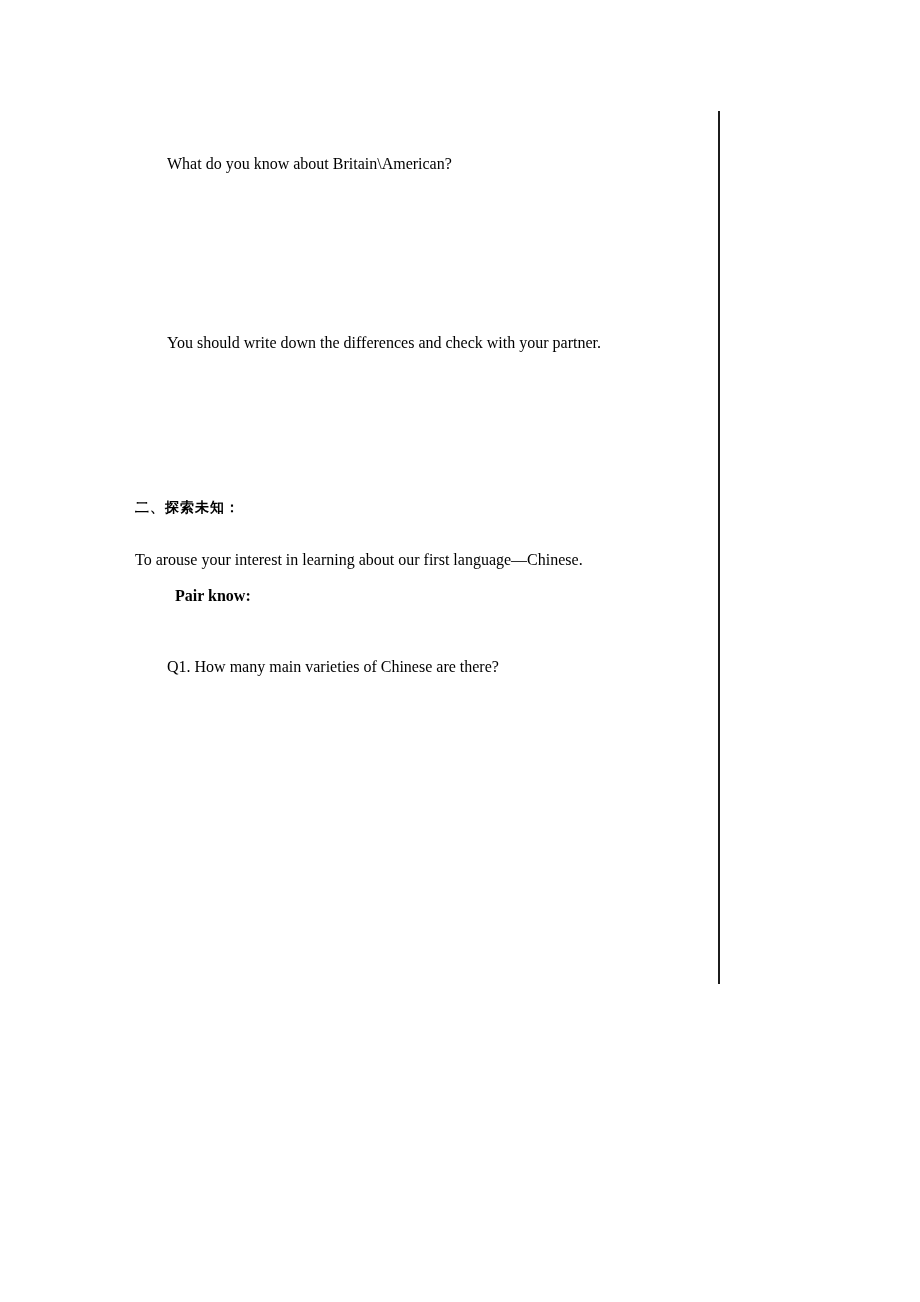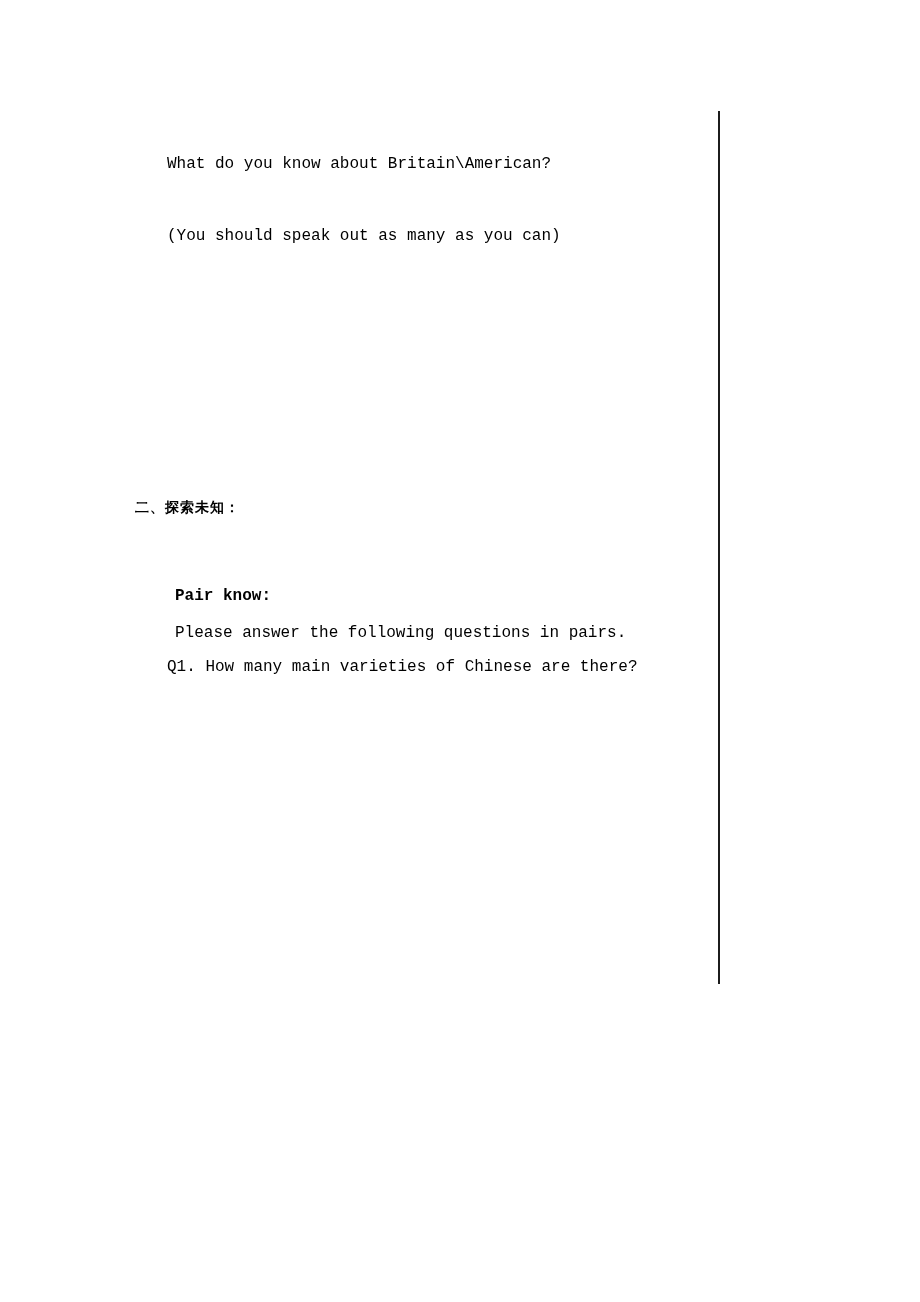--- a/index.html
+++ b/index.html
@@ -6,21 +6,21 @@
     margin: 0;
     padding: 0;
     background: #ffffff;
   }
   .page {
     position: relative;
     width: 920px;
     height: 984px;
     background: var(--page-bg, #ffffff);
     color: var(--text-color, #000000);
-    font-family: Liberation Mono, monospace;
+    font-family: Liberation Serif, serif;
     overflow: hidden;
   }
   .line {
     position: absolute;
     white-space: nowrap;
     font-size: 16px;
     line-height: 22px;
     color: var(--text-color, #000000);
   }
   .bold {
@@ -51,29 +51,29 @@
   .l-chq1       { left: 167px; top: 656px; }
   .l-chq2       { left: 168px; top: 947px; }
 </style>
 </head>
 <body>
 
 <div class="page">
 
   <div class="line l-q1prompt">What do you know about Britain\American?</div>
 
-  <div class="line l-speak">(You should speak out as many as you can)</div>
 
 
+  <div class="line l-write">You should write down the differences and check with your partner.</div>
 
   <div class="line heading l-heading">二、探索未知：</div>
 
+  <div class="line l-objective">To arouse your interest in learning about our first language—Chinese.</div>
 
   <div class="line bold l-pairwork">Pair know:</div>
 
-  <div class="line l-pairinstr">Please answer the following questions in pairs.</div>
 
   <div class="line l-chq1">Q1. How many main varieties of Chinese are there?</div>
 
 
   <div class="divider"></div>
 
 </div>
 
 </body></html>

